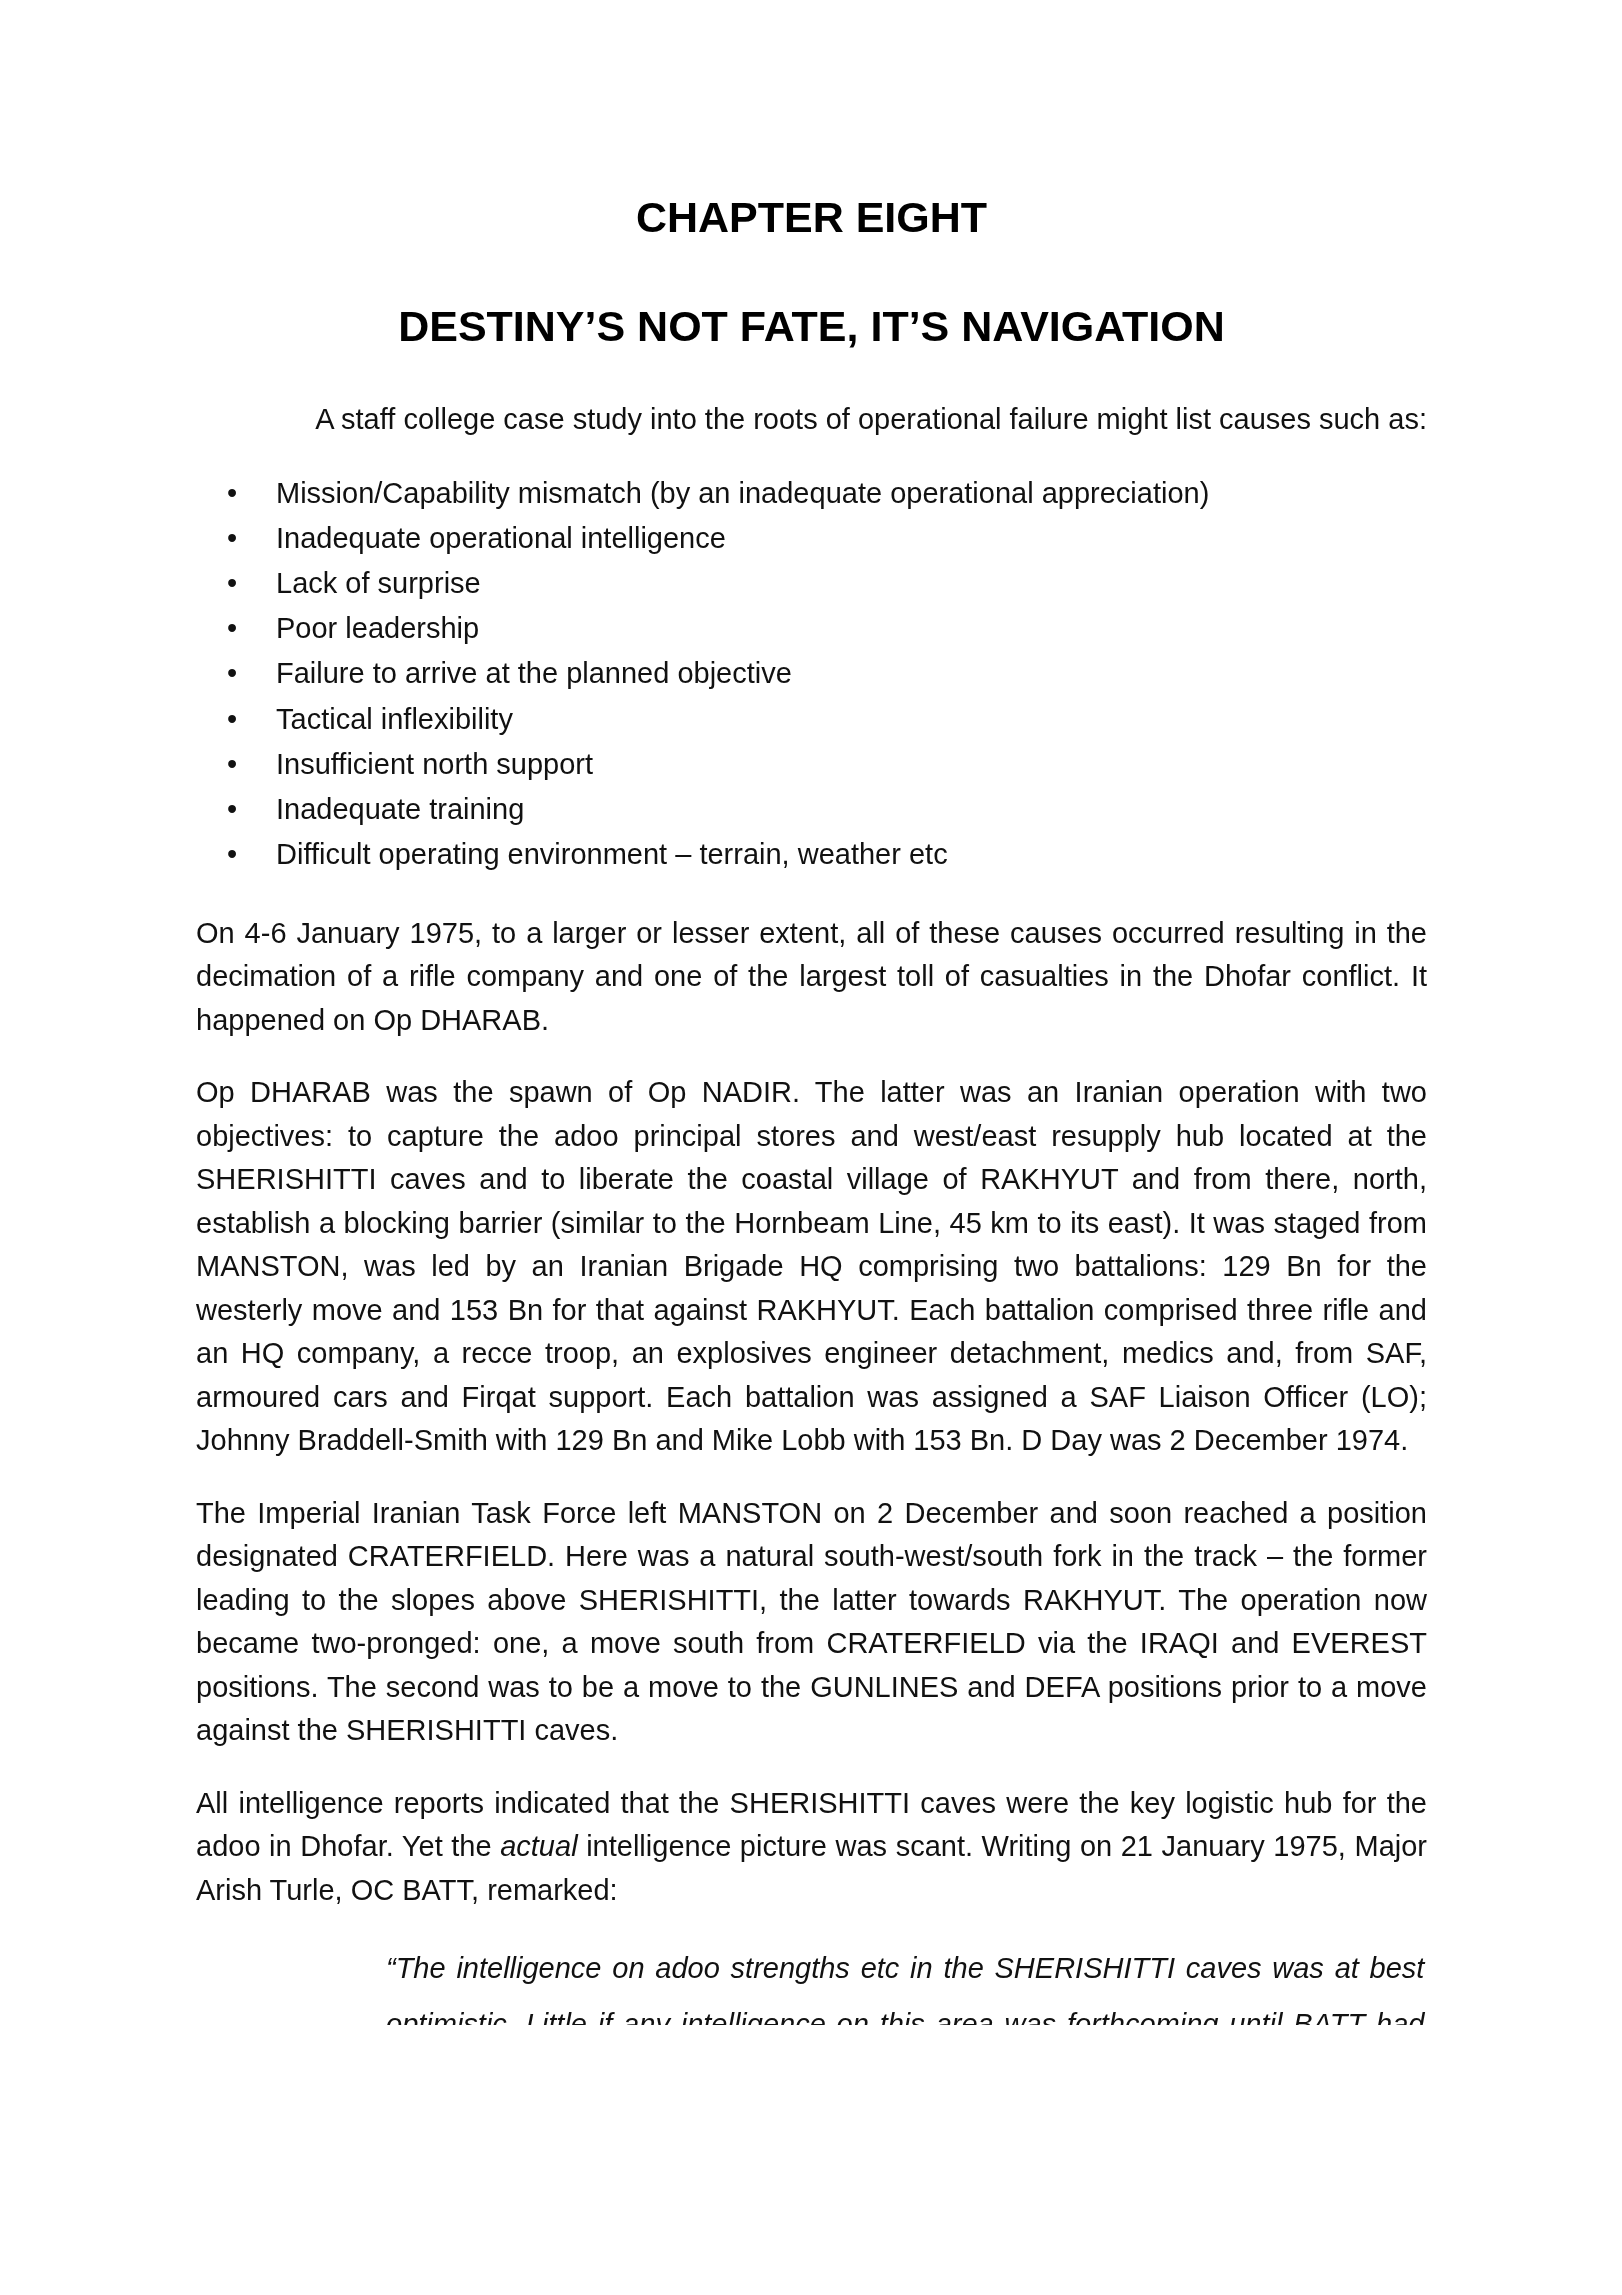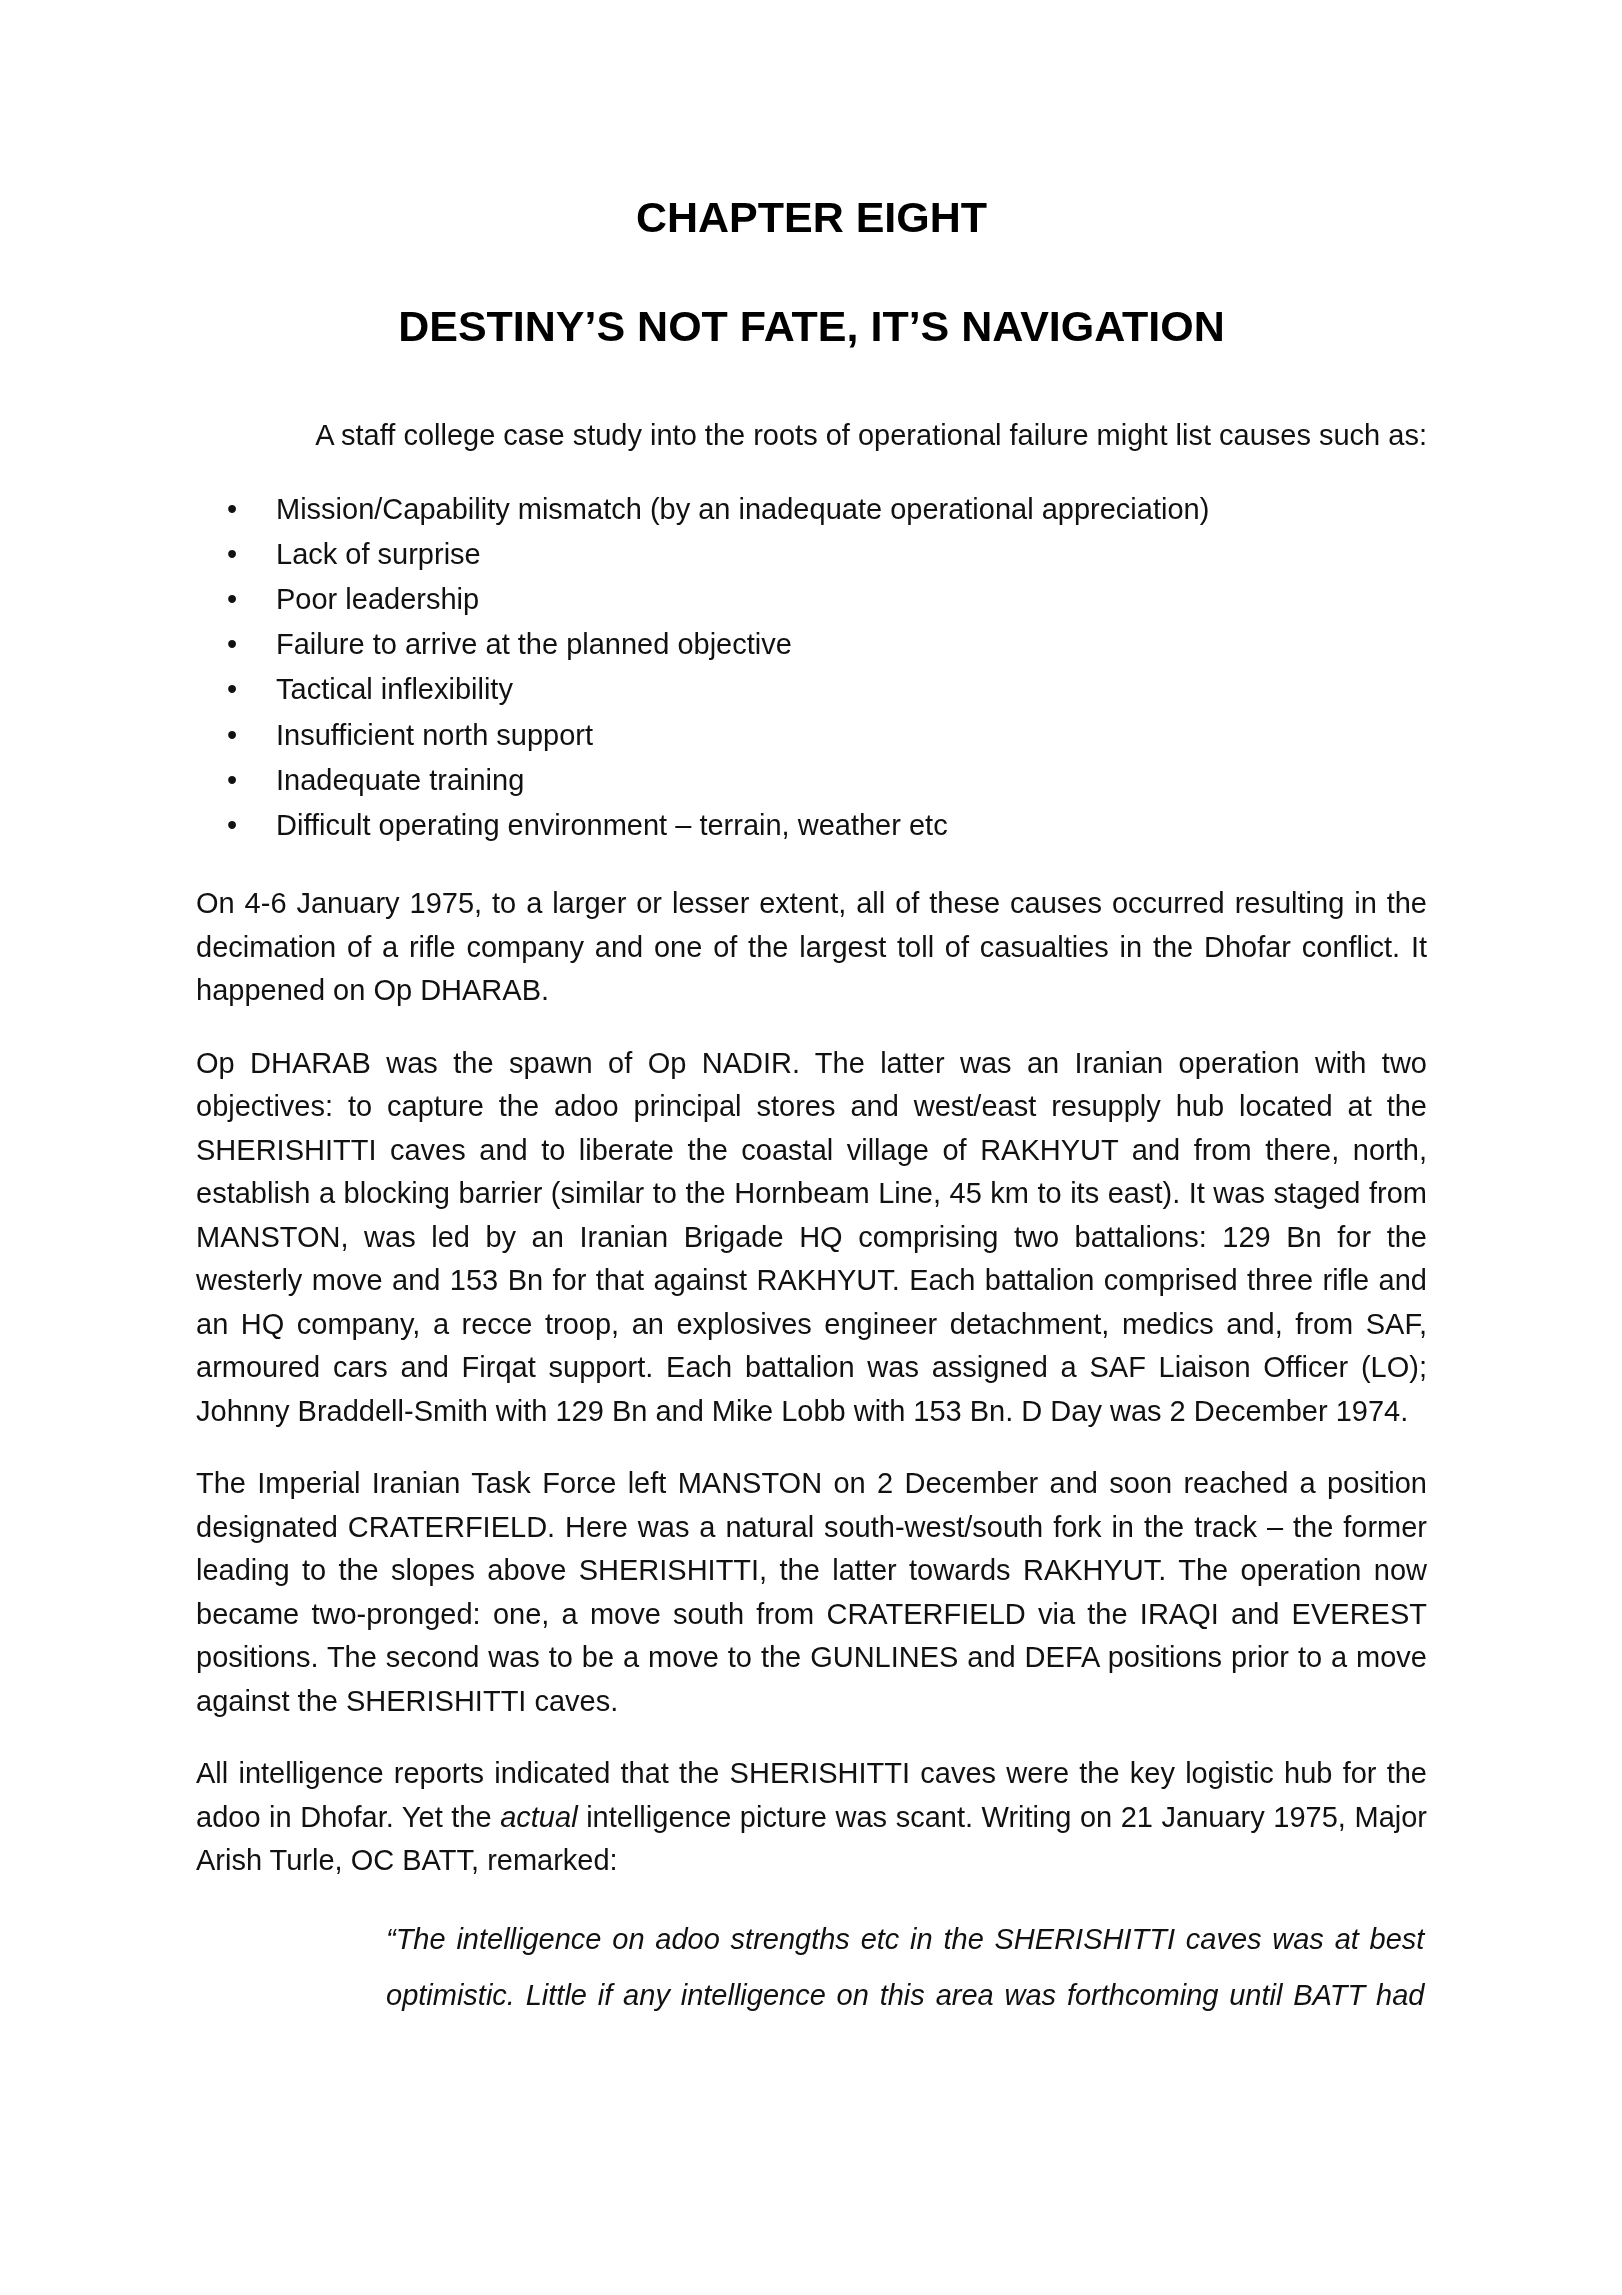--- a/index.html
+++ b/index.html
@@ -21,21 +21,21 @@
     text-align: center;
     font-weight: bold;
     font-size: 43px;
     margin: 0;
     color: #000000;
   }
   h1.chapter-title {
     margin-bottom: 60px;
   }
   h2.chapter-subtitle {
-    margin-bottom: 63px;
+    margin-bottom: 47px;
   }
   p.body {
     font-size: 29px;
     line-height: 1.5;
     margin: 0 0 29px 0;
     text-align: justify;
   }
   p.body.no-justify {
     text-align: right;
   }
@@ -74,20 +74,21 @@
 <div class="page">
 
   <h1 class="chapter-title">CHAPTER EIGHT</h1>
 
   <h2 class="chapter-subtitle">DESTINY’S NOT FATE, IT’S NAVIGATION</h2>
 
   <p class="body no-justify">A staff college case study into the roots of operational failure might list causes such as:</p>
 
   <ul class="cause-list">
     <li>Mission/Capability mismatch (by an inadequate operational appreciation)</li>
+    <li>Inadequate operational intelligence</li>
     <li>Lack of surprise</li>
     <li>Poor leadership</li>
     <li>Failure to arrive at the planned objective</li>
     <li>Tactical inflexibility</li>
     <li>Insufficient north support</li>
     <li>Inadequate training</li>
     <li>Difficult operating environment – terrain, weather etc</li>
   </ul>
 
   <p class="body">On 4-6 January 1975, to a larger or lesser extent, all of these causes occurred resulting in the decimation of a rifle company and one of the largest toll of casualties in the Dhofar conflict. It happened on Op DHARAB.</p>

